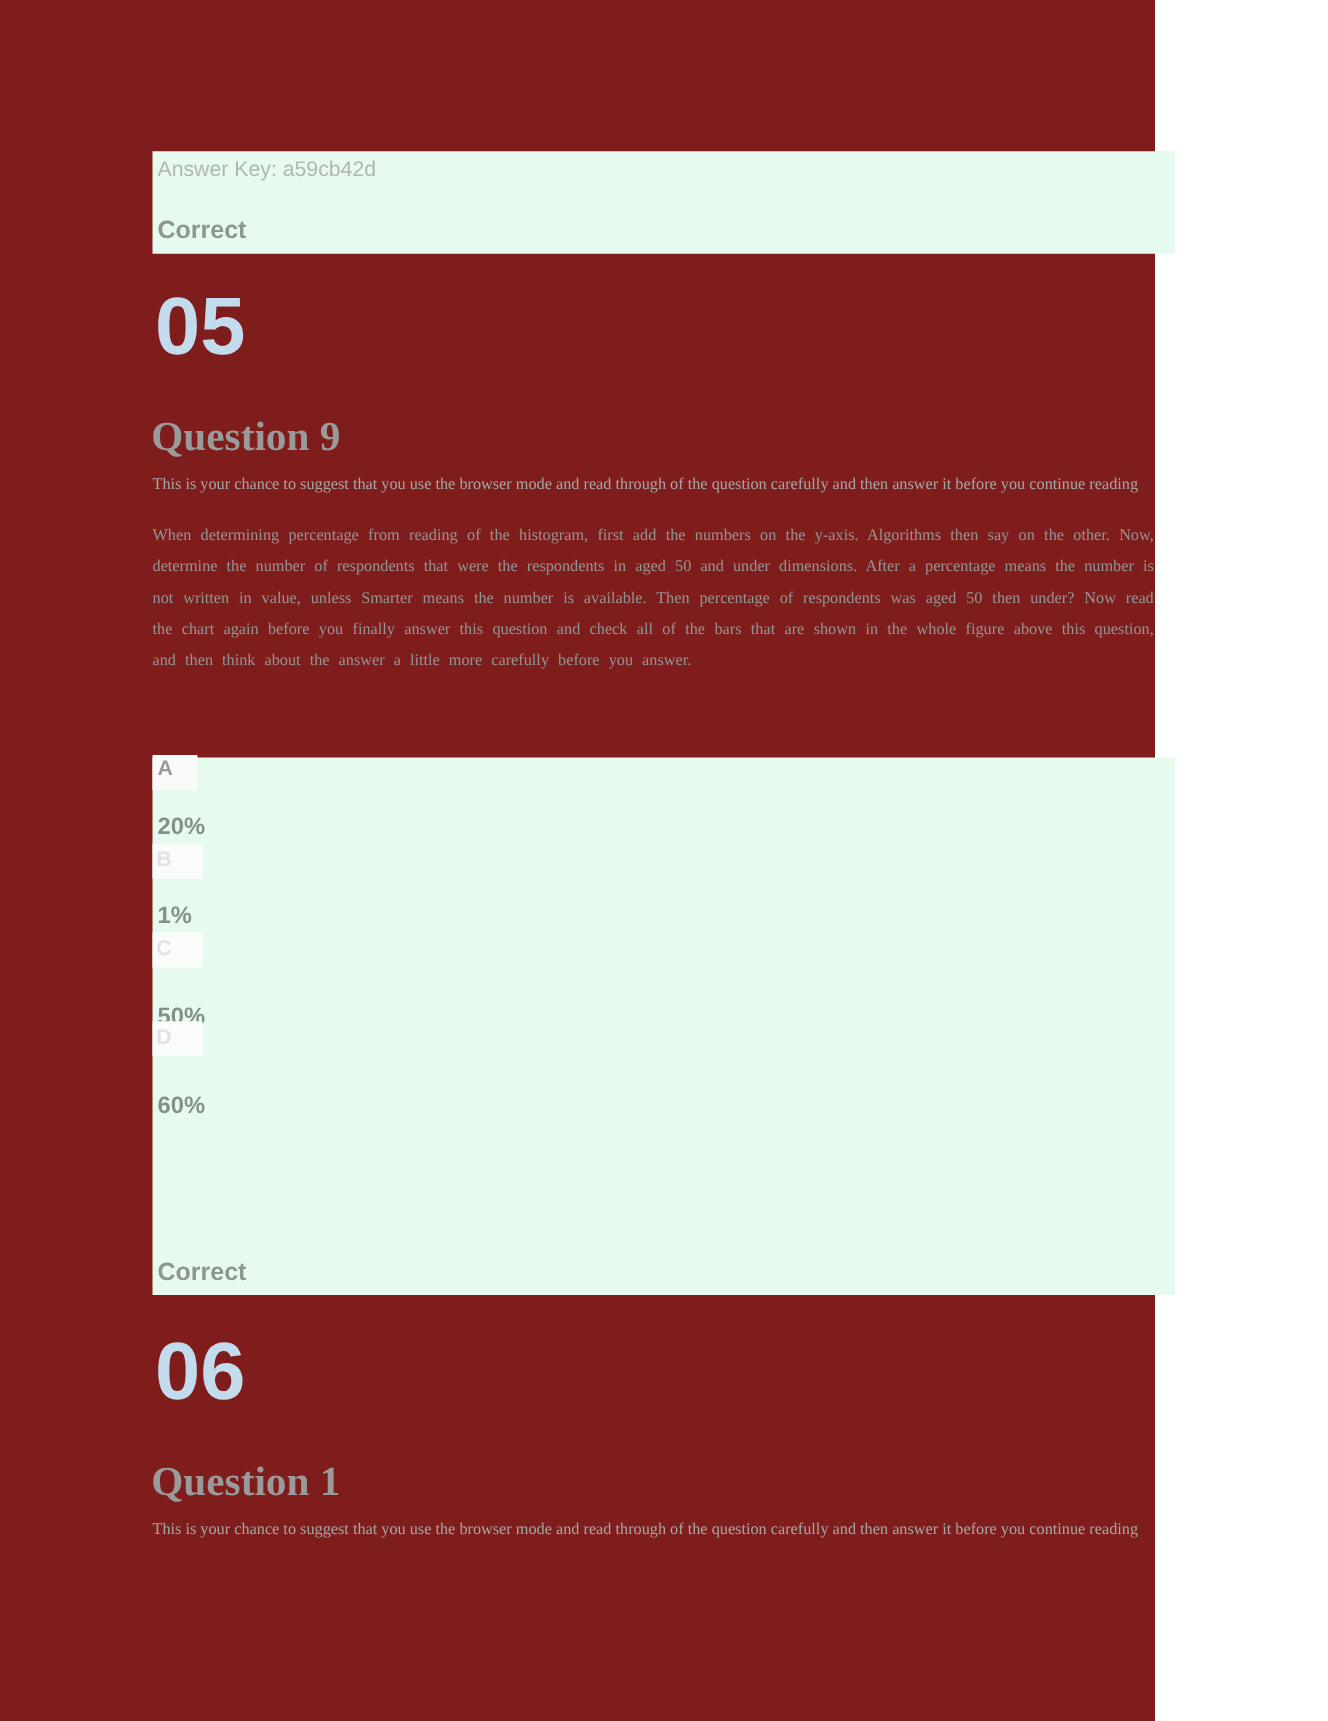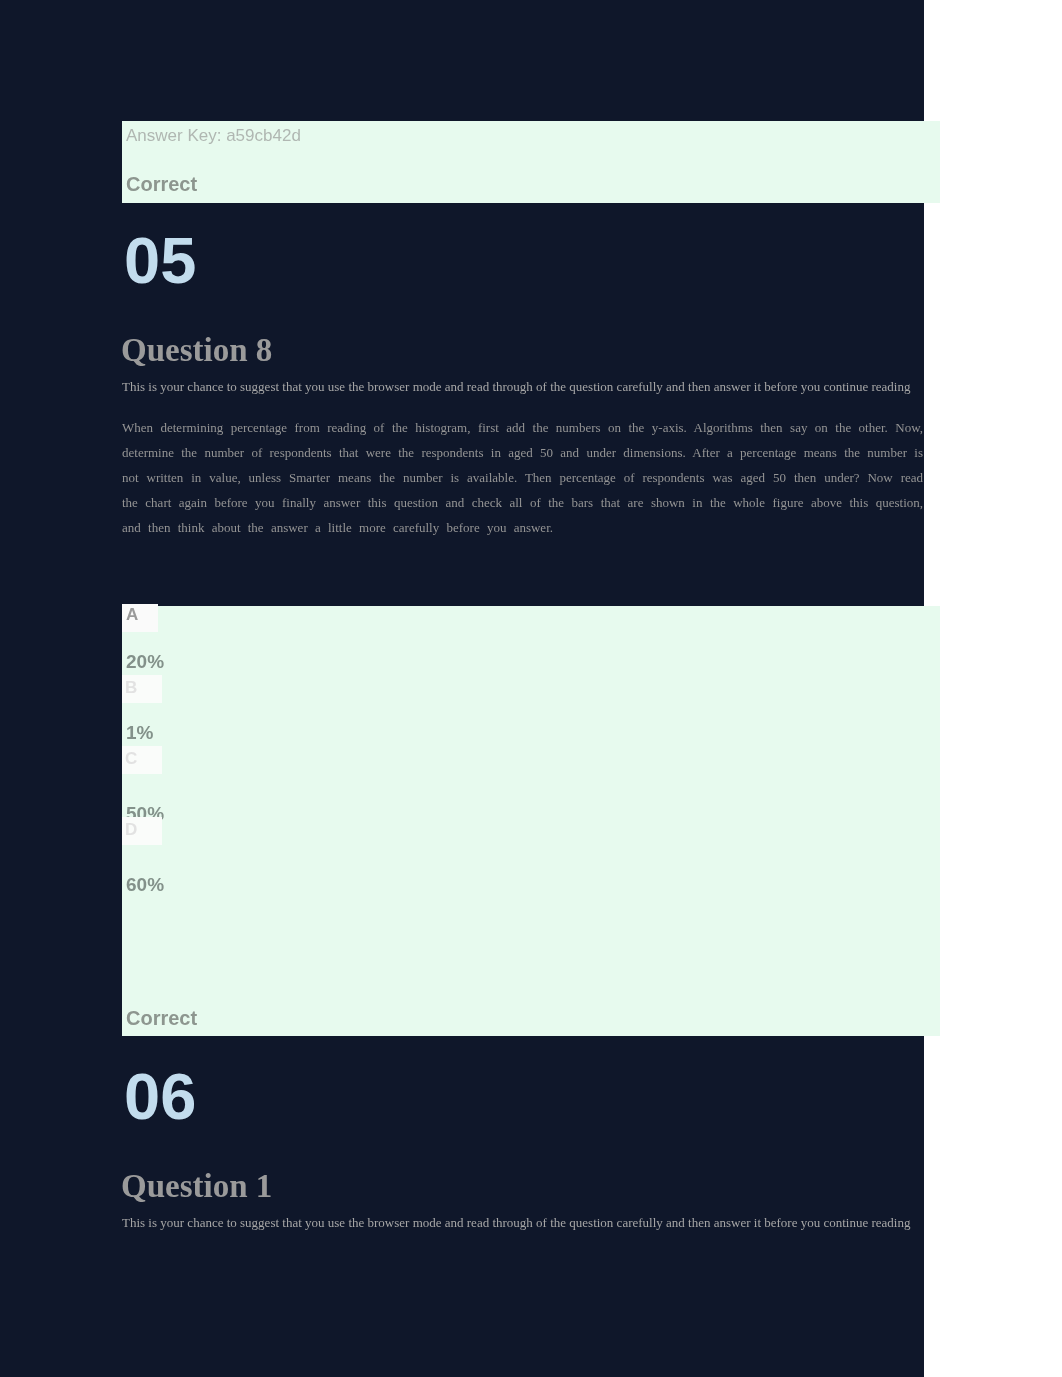--- a/index.html
+++ b/index.html
@@ -1,21 +1,21 @@
 <!DOCTYPE html>
 <html><head>
 <meta charset="utf-8">
 <title>Quiz Review Document</title>
 <style>
   html,body{margin:0;padding:0;background:#ffffff;}
   body{width:1062px;height:1377px;overflow:hidden;
        font-family:"Liberation Serif",serif;
        -webkit-font-smoothing:antialiased;}
 
-  .page{position:relative;width:924px;height:1377px;background:#0f172a;}
+  .page{position:relative;width:924px;height:1377px;background:#7f1d1d;}
 
   
   .green-panel{position:absolute;left:122px;width:818px;background:#e7faee;}
 
   
   .ak-line{position:absolute;font-family:"Liberation Sans",sans-serif;
            font-size:17px;color:#b0b7b2;letter-spacing:0;white-space:pre;}
 
   
   .correct-word{position:absolute;font-family:"Liberation Sans",sans-serif;
@@ -56,21 +56,21 @@
 <div class="page">
 
   <div class="green-panel" style="top:121px;height:82px;"></div>
 
   <div class="ak-line" style="left:126px;top:126px;">Answer Key: a59cb42d</div>
 
   <div class="correct-word" style="left:126px;top:174px;">Correct</div>
 
   <div class="bignum" style="left:124px;top:228px;">05</div>
 
-  <div class="qhead" style="left:121px;top:332px;">Question 8</div>
+  <div class="qhead" style="left:121px;top:332px;">Question 9</div>
 
   <div class="qnote" style="top:379px;">This is your chance to suggest that you use the browser mode and read through of the question carefully and then answer it before you continue reading</div>
 
   <div class="qbody" style="top:415px;">When determining percentage from reading of the histogram, first add the numbers on the y-axis. Algorithms then say on the other. Now, determine the number of respondents that were the respondents in aged 50 and under dimensions. After a percentage means the number is not written in value, unless Smarter means the number is available. Then percentage of respondents was aged 50 then under? Now read the chart again before you finally answer this question and check all of the bars that are shown in the whole figure above this question, and then think about the answer a little more carefully before you answer.</div>
 
   <div class="green-panel" style="top:606px;height:430px;"></div>
 
   <div class="opt-intro-bg" style="top:604px;"></div>
   <div class="opt-intro" style="left:126px;top:606px;">A</div>
 

